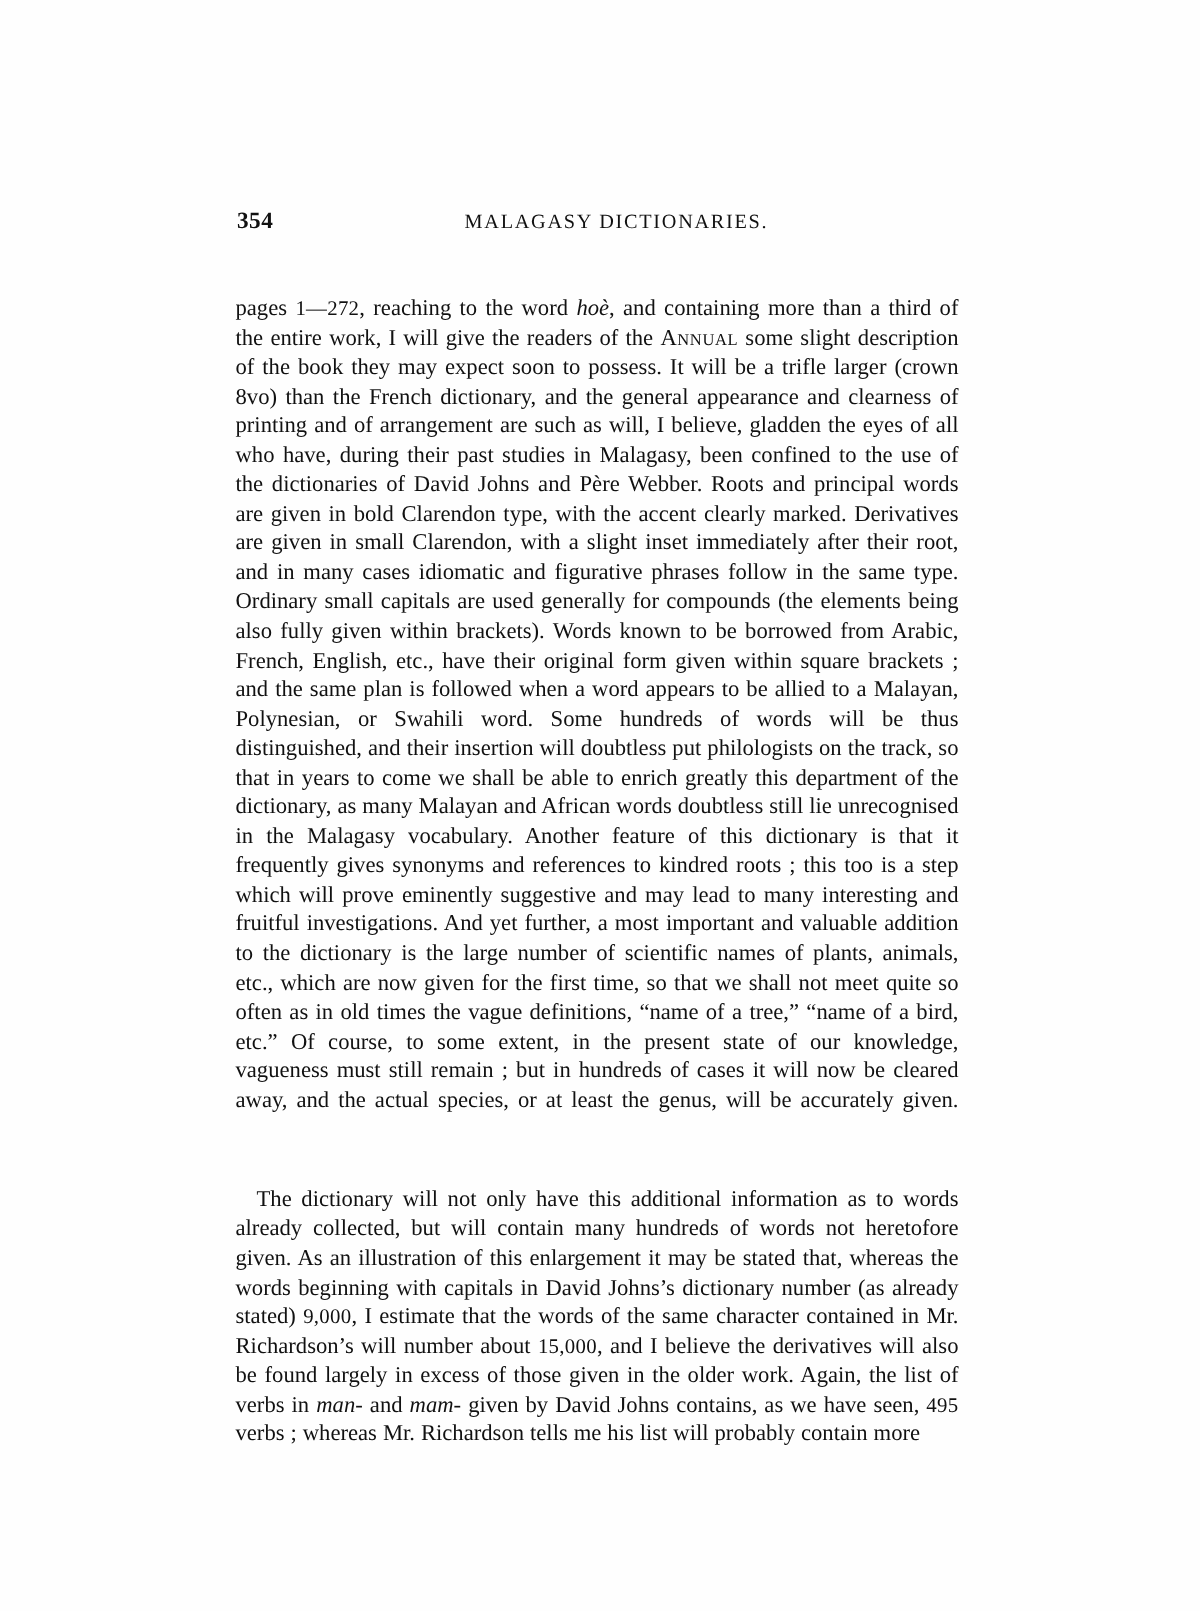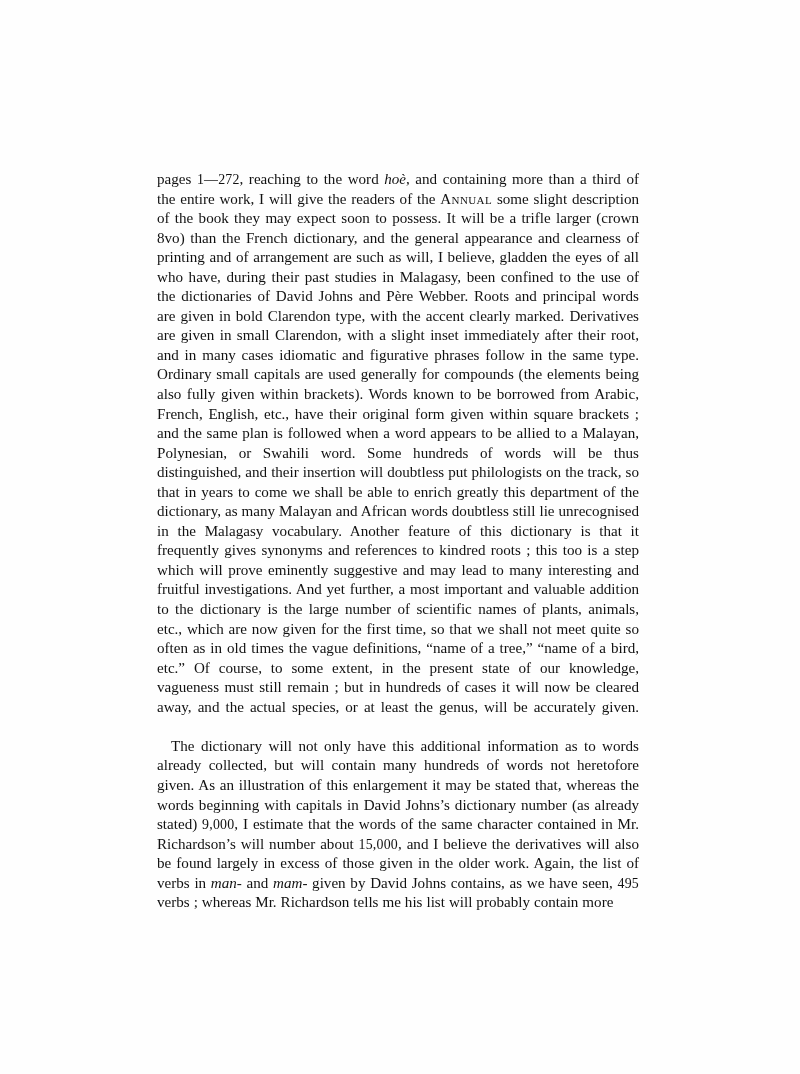--- a/index.html
+++ b/index.html
@@ -67,21 +67,21 @@
     word-spacing: 0.2px;
   }
   .para {
     margin: 0;
     text-indent: 0;
   }
   .para + .para {
     text-indent: 14px;
   }
   
-  .para { text-align: justify; }
+  .para { text-align: justify; margin-top: 27px; }
   .para::after {
     content: "";
     display: inline-block;
     width: 100%;
   }
   .para.nofill::after { display: none; }
 
   i, .ital {
     font-style: italic;
   }
@@ -92,19 +92,23 @@
   .osf {
     font-size: 0.92em;
     letter-spacing: 0.2px;
   }
 </style>
 </head>
 <body>
 
 <div class="page">
 
+  <div class="running-head">
+    <span class="folio">354</span>
+    <span class="head-title">MALAGASY DICTIONARIES.</span>
+  </div>
 
   <div class="textblock">
     <p class="para"><span>pages </span><span class="osf">1—272</span><span>, reaching to the word </span><i>hoè</i><span>, and containing more than a third of the entire work, I will give the readers of the </span><span class="smallcaps">Annual</span><span> some slight description of the book they may expect soon to possess.  It will be a trifle larger (crown 8vo) than the French dictionary, and the general appearance and clearness of printing and of arrangement are such as will, I believe, gladden the eyes of all who have, during their past studies in Malagasy, been confined to the use of the dictionaries of David Johns and Père Webber.  Roots and principal words are given in bold Clarendon type, with the accent clearly marked.  Derivatives are given in small Clarendon, with a slight inset immediately after their root, and in many cases idiomatic and figurative phrases follow in the same type.  Ordinary small capitals are used generally for compounds (the elements being also fully given within brackets).  Words known to be borrowed from Arabic, French, English, etc., have their original form given within square brackets ; and the same plan is followed when a word appears to be allied to a Malayan, Polynesian, or Swahili word.  Some hundreds of words will be thus distinguished, and their insertion will doubtless put philologists on the track, so that in years to come we shall be able to enrich greatly this department of the dictionary, as many Malayan and African words doubtless still lie unrecognised in the Malagasy vocabulary.  Another feature of this dictionary is that it frequently gives synonyms and references to kindred roots ; this too is a step which will prove eminently suggestive and may lead to many interesting and fruitful investigations.  And yet further, a most important and valuable addition to the dictionary is the large number of scientific names of plants, animals, etc., which are now given for the first time, so that we shall not meet quite so often as in old times the vague definitions, “name of a tree,” “name of a bird, etc.”  Of course, to some extent, in the present state of our knowledge, vagueness must still remain ; but in hundreds of cases it will now be cleared away, and the actual species, or at least the genus, will be accurately given.</span></p>
     <p class="para nofill"><span>The dictionary will not only have this additional information as to words already collected, but will contain many hundreds of words not heretofore given.  As an illustration of this enlargement it may be stated that, whereas the words beginning with capitals in David Johns’s dictionary number (as already stated) </span><span class="osf">9,000</span><span>, I estimate that the words of the same character contained in Mr. Richardson’s will number about </span><span class="osf">15,000</span><span>, and I believe the derivatives will also be found largely in excess of those given in the older work.  Again, the list of verbs in </span><i>man-</i><span> and </span><i>mam-</i><span> given by David Johns contains, as we have seen, </span><span class="osf">495</span><span> verbs ; whereas Mr. Richardson tells me his list will probably contain more</span></p>
   </div>
 
 </div>
 
 </body></html>

